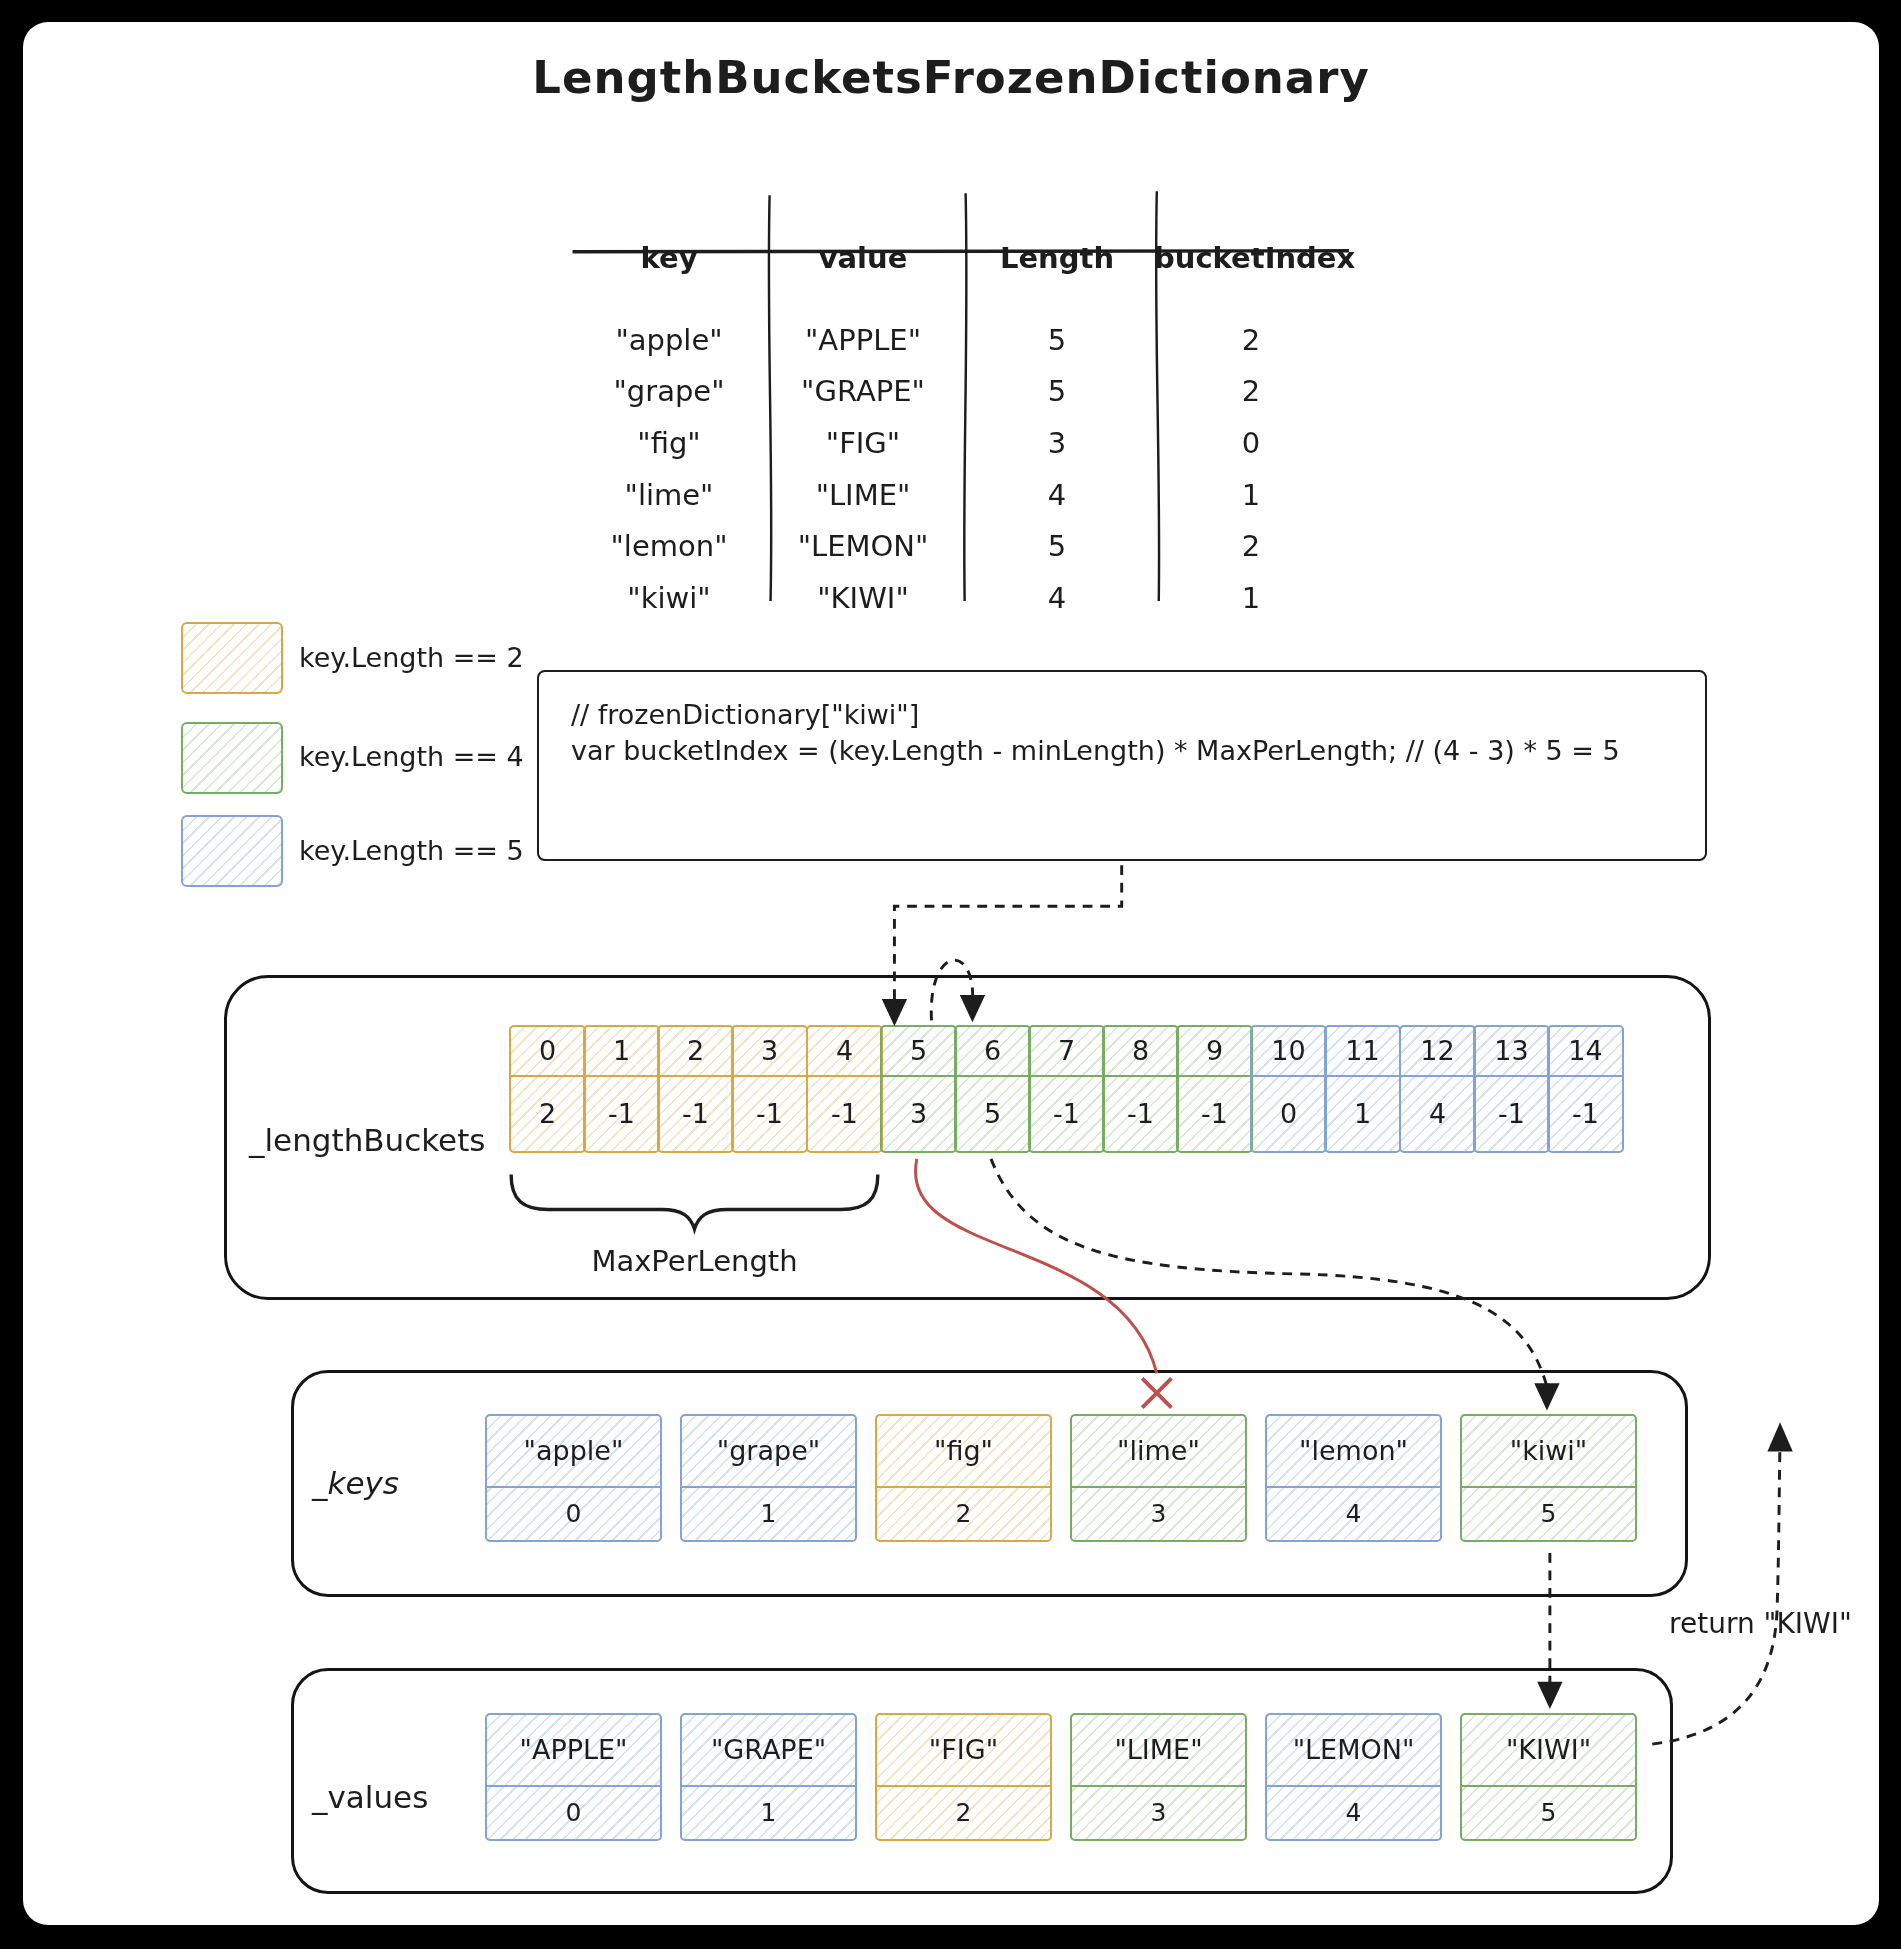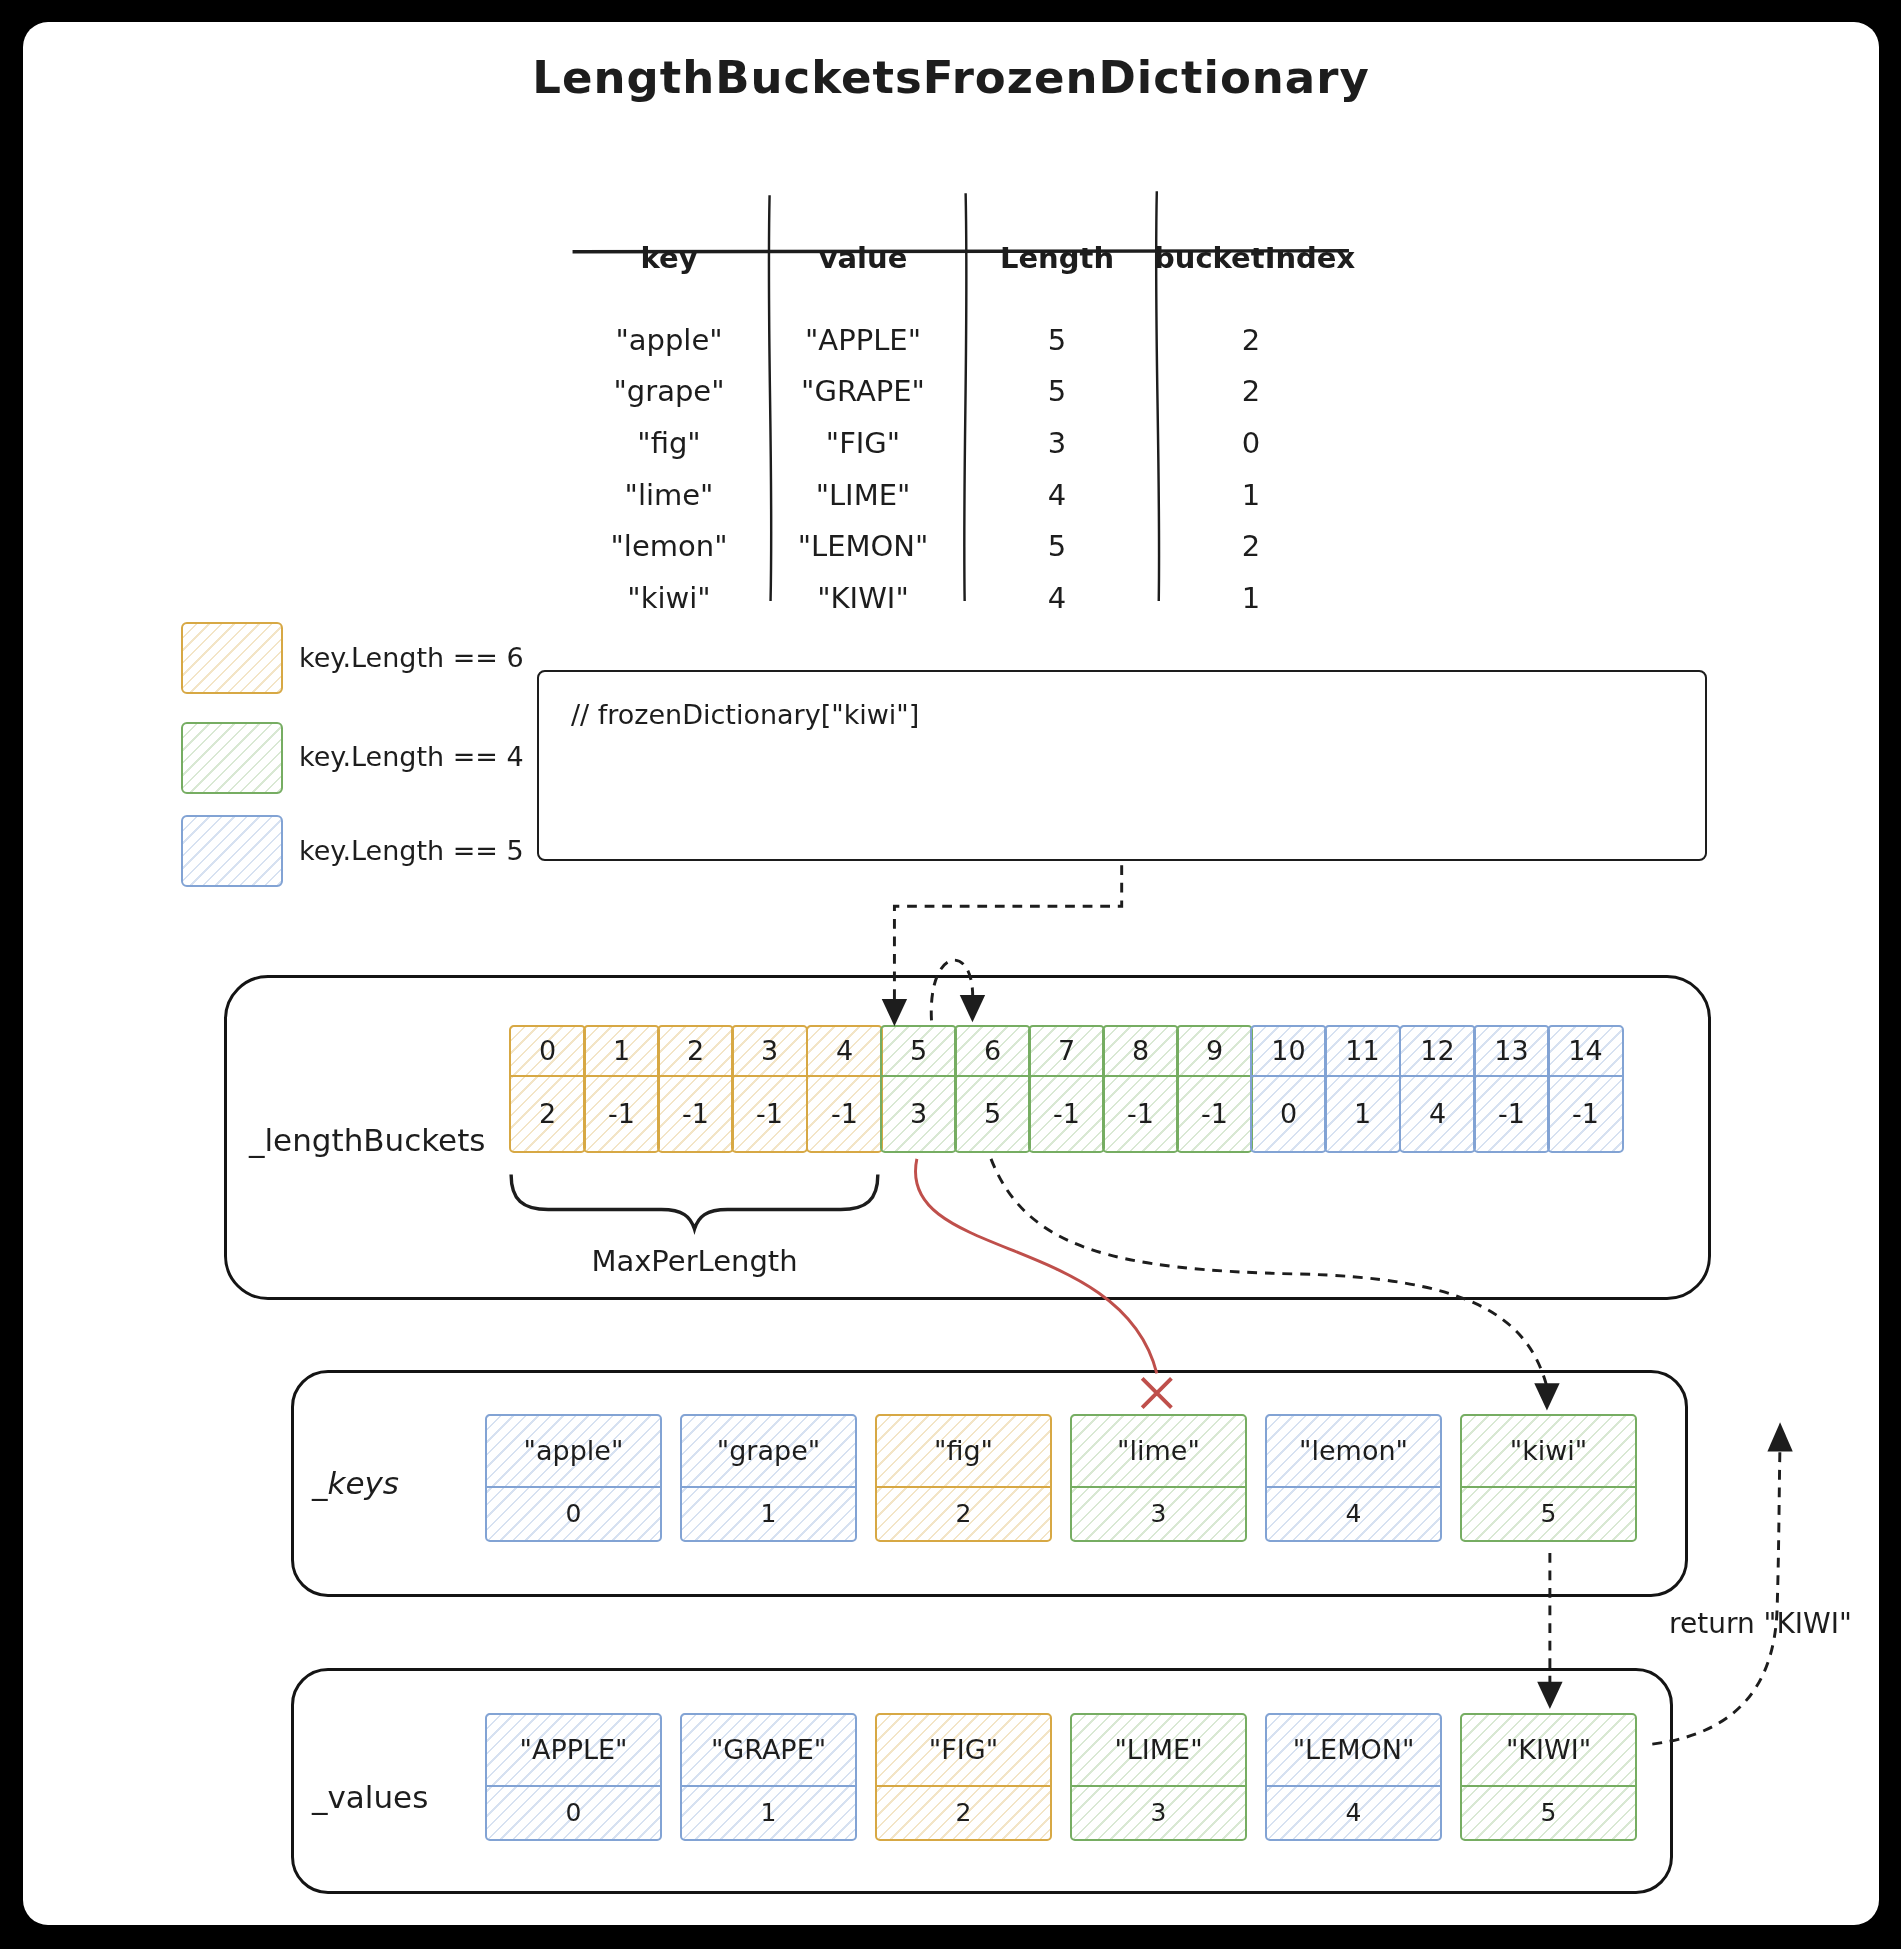--- a/index.html
+++ b/index.html
@@ -93,29 +93,30 @@
     <div class="trow" style="top:549px">
       <span>"kiwi"</span>
       <span>"KIWI"</span>
       <span>4</span>
       <span>1</span>
     </div>
   </div>
 
   <div>
     <div class="lsw hatch y" style="top:622px"></div>
-    <div class="llab" style="top:642px">key.Length == 6</div>
+    <div class="llab" style="top:642px">key.Length == 2</div>
     <div class="lsw hatch g" style="top:722px"></div>
     <div class="llab" style="top:741px">key.Length == 4</div>
     <div class="lsw hatch b" style="top:815px"></div>
     <div class="llab" style="top:835px">key.Length == 5</div>
   </div>
 
   <div class="codebox">
     <div>// frozenDictionary["kiwi"]</div>
+    <div>var bucketIndex = (key.Length - minLength) * MaxPerLength; // (4 - 3) * 5 = 5</div>
   </div>
 
   <div class="bigbox" style="left:224px;top:975px;width:1487px;height:325px;"></div>
   <div class="boxlab" style="left:249px;top:1122px;">_lengthBuckets</div>
 
   <div>
     <div class="bcell hatch y" style="left:509px">
         <div class="bi">0</div>
         <div class="bv">2</div>
       </div>

